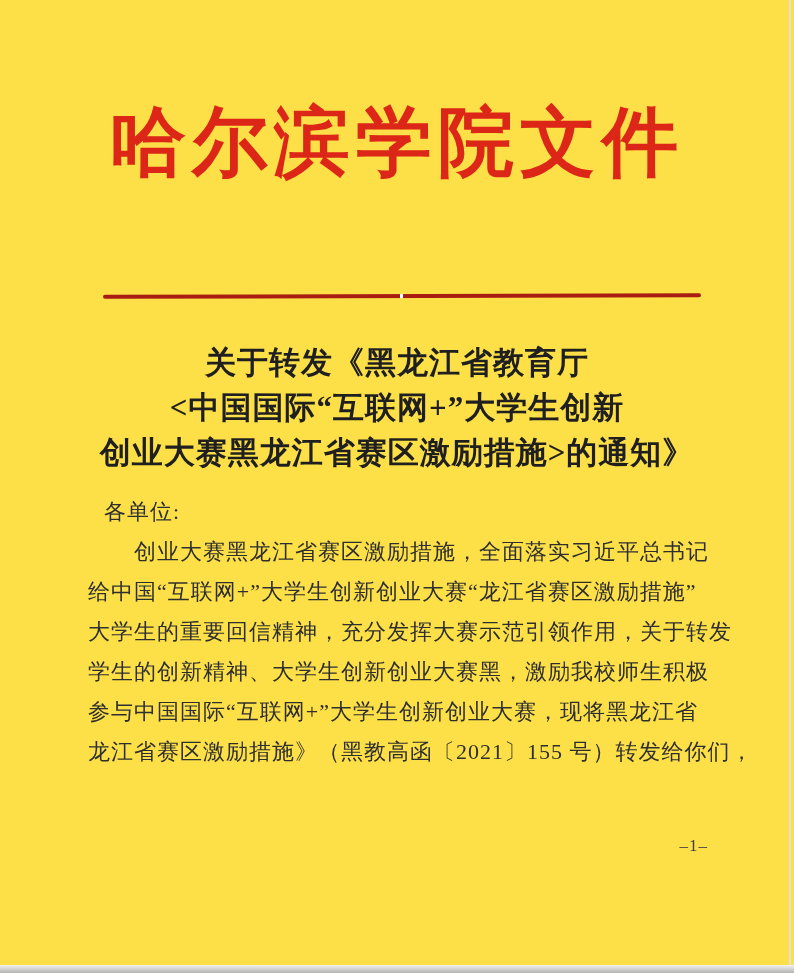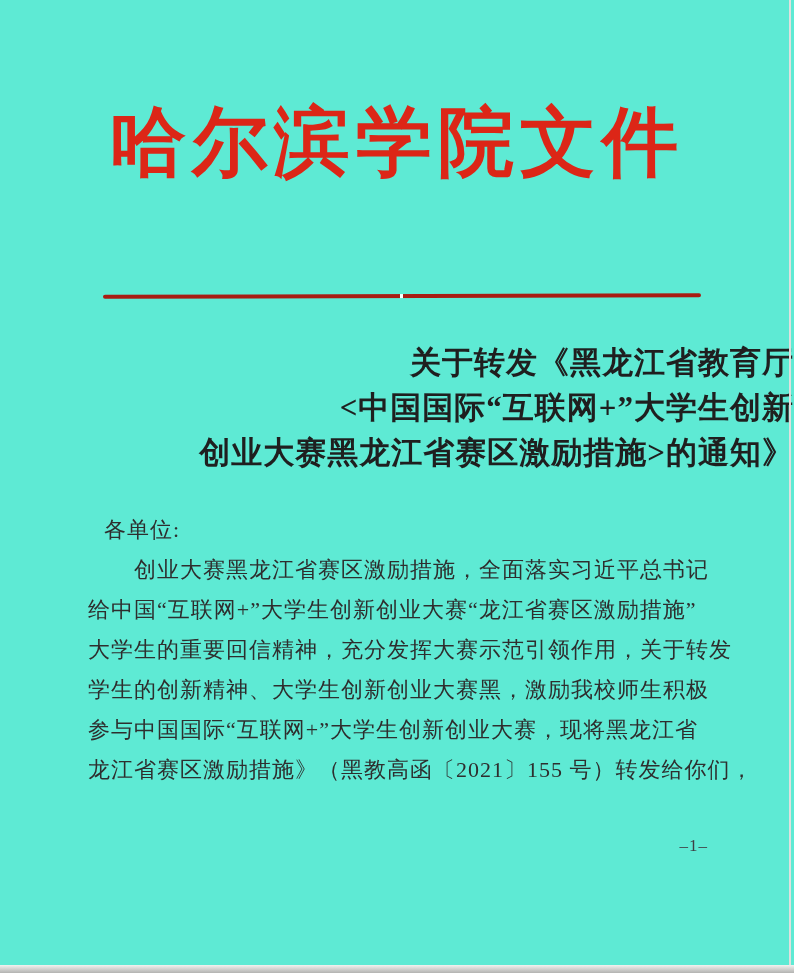--- a/index.html
+++ b/index.html
@@ -5,21 +5,21 @@
   html, body {
     margin: 0;
     padding: 0;
     background: #ffffff;
   }
   .page {
     position: relative;
     width: 794px;
     height: 973px;
     margin: 0 auto;
-    background: #5eead4;
+    background: #fde047;
     overflow: hidden;
     font-family: "Liberation Serif", "DejaVu Serif", serif;
   }
   
   .right-edge {
     position: absolute;
     top: 0;
     right: 3px;
     width: 2px;
     height: 100%;
@@ -69,31 +69,31 @@
       #fdfdfc 49.7%, #fdfdfc 50.2%,
       #a81c12 50.2%, #a81c12 100%);
     transform: rotate(-0.15deg);
   }
   
   .doc-title {
     position: absolute;
     top: 340px;
     left: 0;
     width: 100%;
-    text-align: right;
+    text-align: center;
     font-size: 31px;
     font-weight: bold;
     color: #1f1f1f;
     line-height: 45px;
     letter-spacing: 1px;
   }
   
   .body-text {
     position: absolute;
-    top: 510px;
+    top: 492px;
     left: 88px;
     width: 626px;
     font-size: 22px;
     color: #2e2e2e;
     line-height: 40px;
     letter-spacing: 1px;
     white-space: nowrap;
   }
   .salutation {
     padding-left: 16px;

